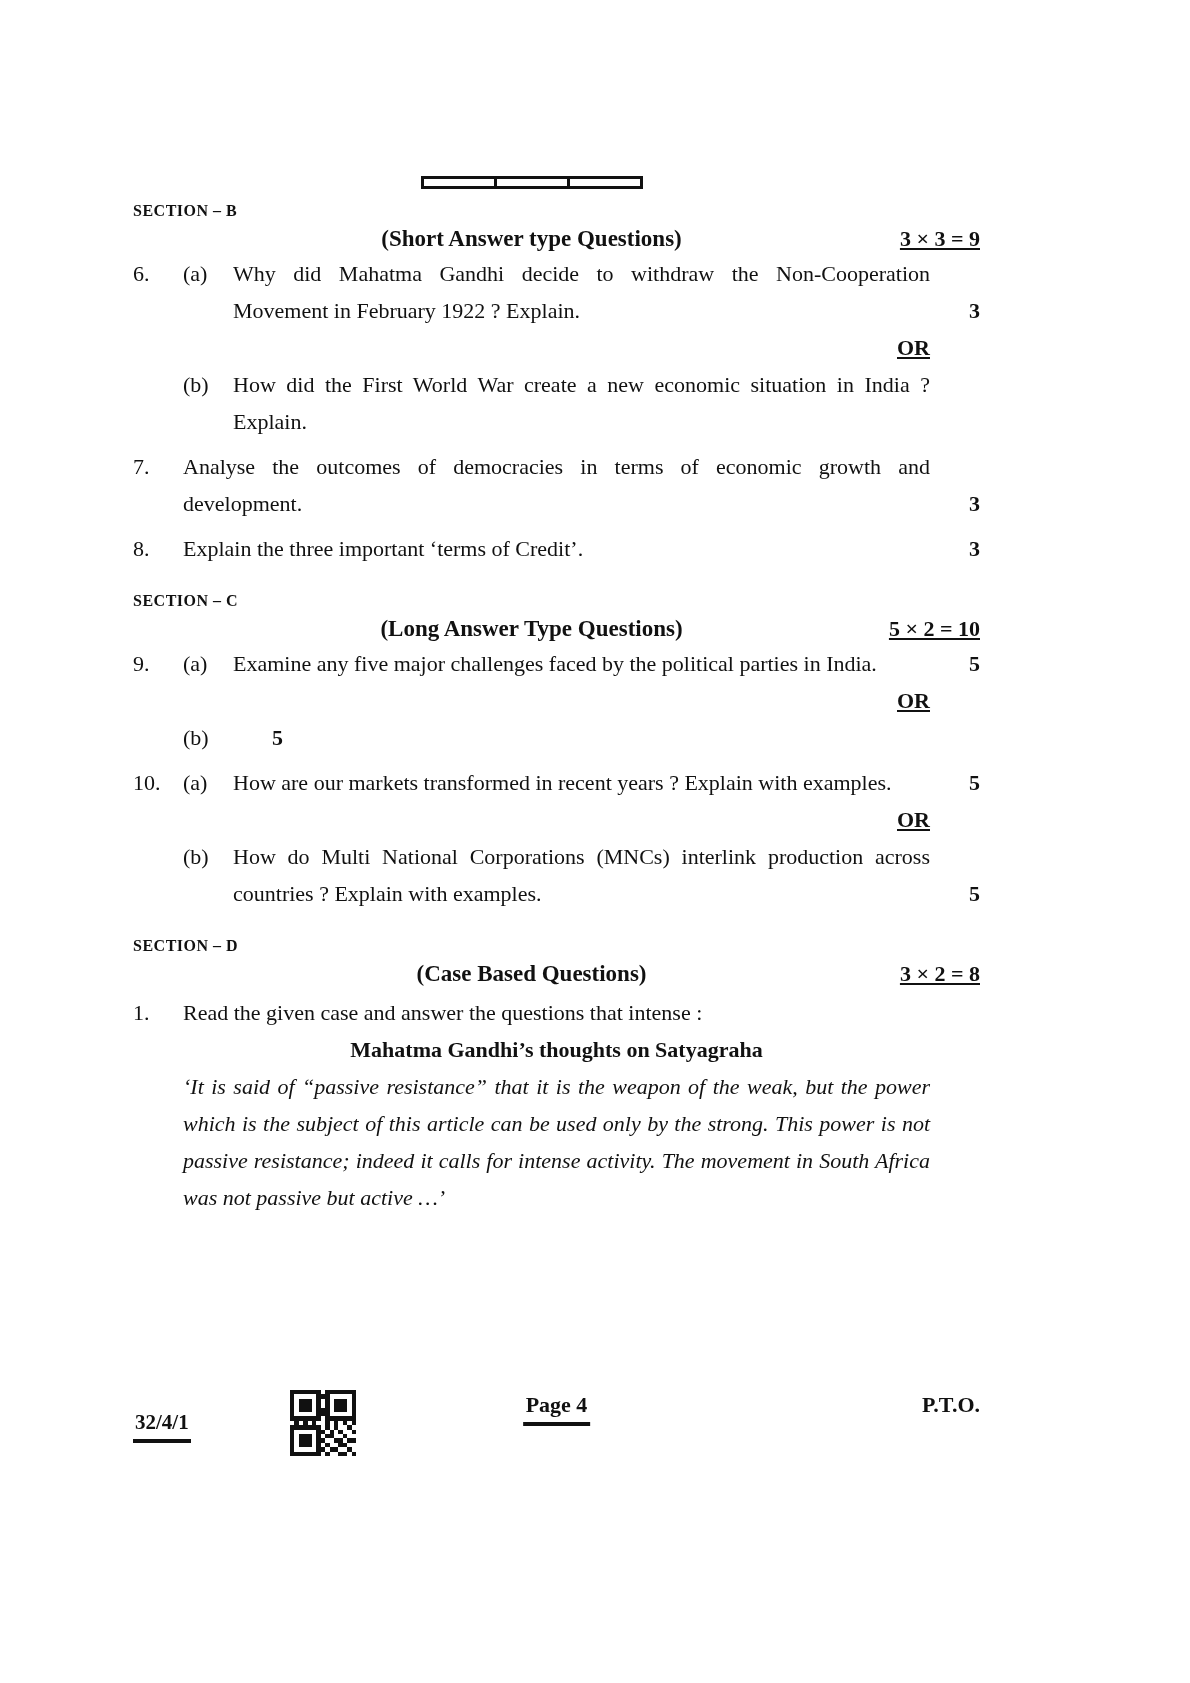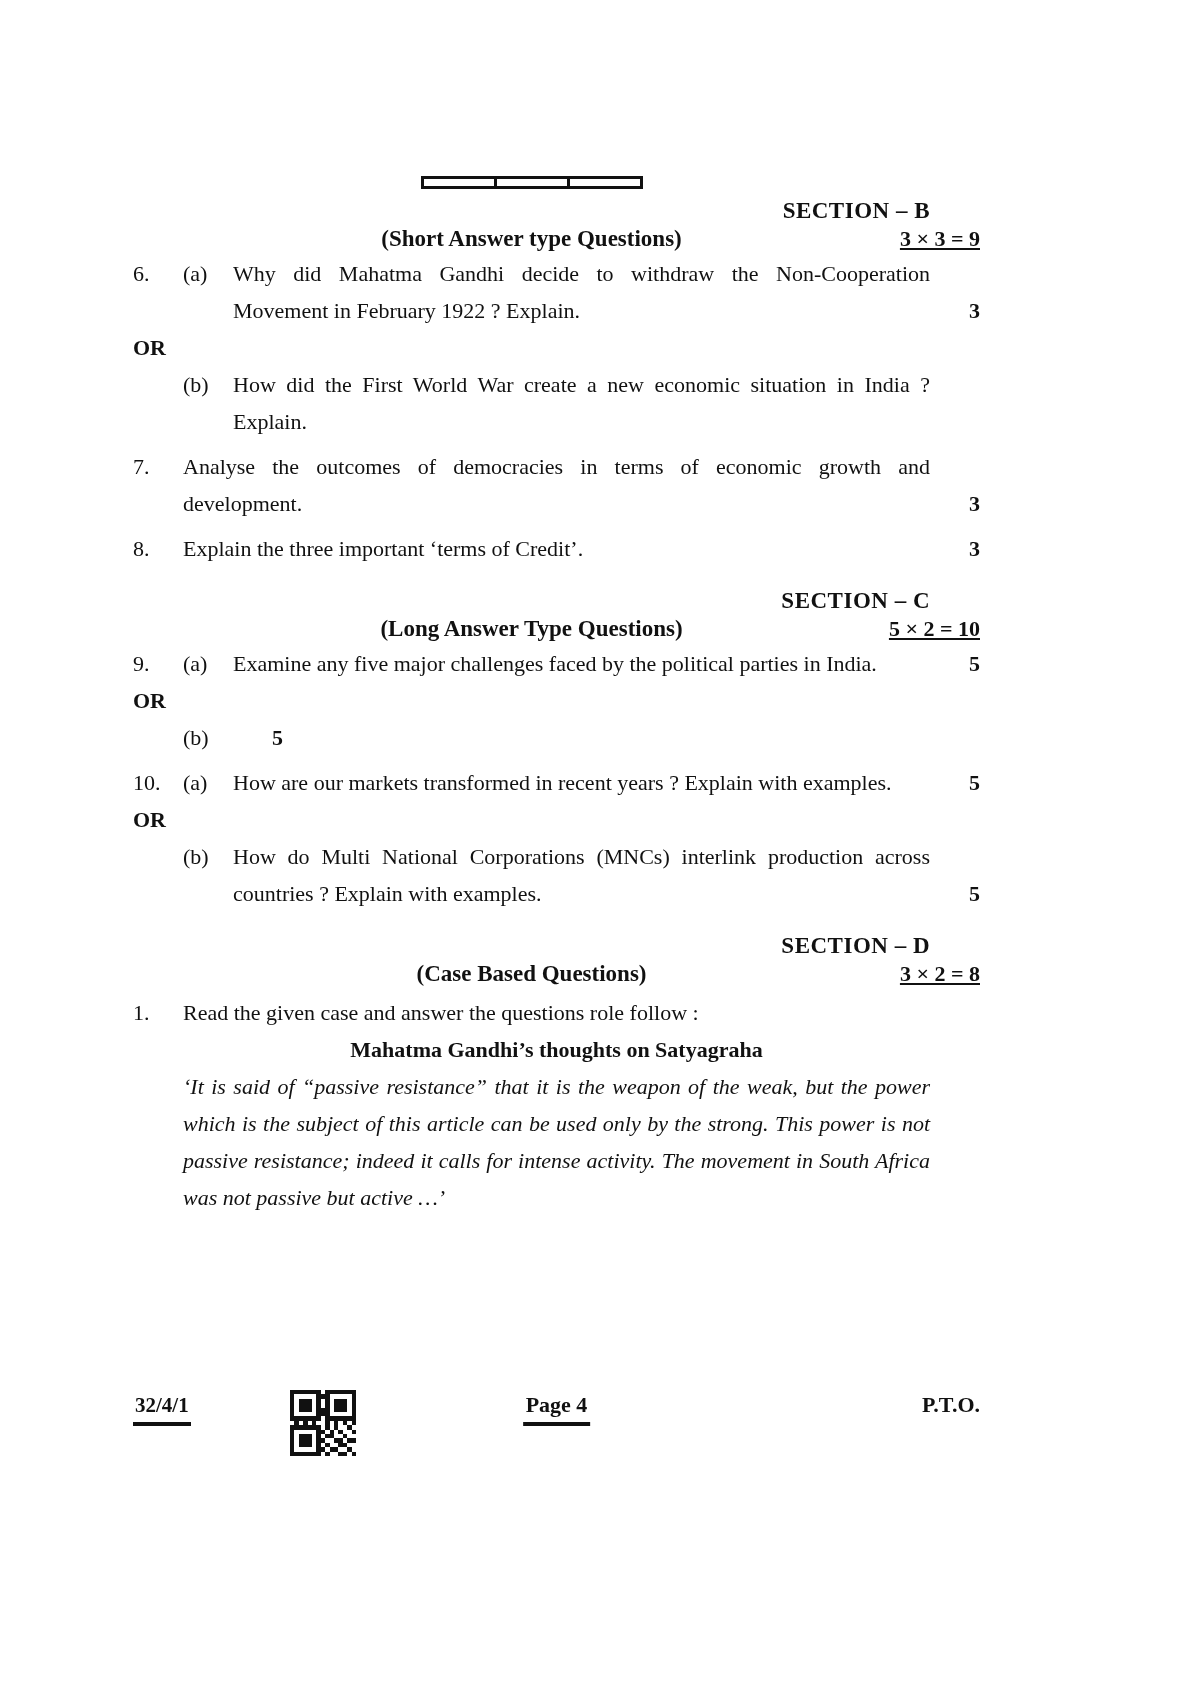--- a/index.html
+++ b/index.html
@@ -7,39 +7,39 @@
   body { font-family:"Liberation Serif","DejaVu Serif",serif; color:#111; font-size:22px; line-height:37px; }
   .page { position:relative; width:1190px; height:1683px; overflow:hidden; }
   .content { position:absolute; left:133px; top:176px; width:847px; }
 
   
   .orn-wrap { width:797px; display:flex; justify-content:center; margin-bottom:8px; }
   .orn { width:222px; height:13px; border:3px solid #111; display:flex; background:#fff; }
   .orn span { flex:1; border-right:3px solid #111; }
   .orn span:last-child { border-right:none; }
 
-  .sec-title { width:797px; text-align:right; font-weight:bold; font-size:23px; line-height:28px; letter-spacing:.5px; }
+  .sec-title { width:797px; text-align:left; font-weight:bold; font-size:16px; line-height:28px; letter-spacing:.5px; }
   .sub-row { position:relative; width:847px; line-height:28px; margin-bottom:2px; }
   .sub-center { width:797px; text-align:center; font-weight:bold; font-size:23px; }
   .sub-marks { position:absolute; right:0; bottom:0; font-weight:bold; font-size:22px;text-decoration:underline; }
 
   .qrow { display:flex; width:847px; }
   .num { width:50px; flex:none; }
   .letter { width:50px; flex:none; }
   .qtext { flex:1; text-align:justify; }
   .marks { width:50px; flex:none; text-align:right; font-weight:bold; align-self:flex-end; }
-  .or-row { width:797px; text-align:left; font-weight:bold; }
+  .or-row { width:797px; text-align:right; font-weight:bold;text-decoration:underline; }
   .gap-s { height:8px; } .gap-m { height:20px; } .gap-xs { height:4px; }
 
   .case-title { text-align:center; font-weight:bold; }
   .case-para { text-align:justify;font-style:italic; }
 
   
   .footer { position:absolute; left:133px; top:1392px; width:847px; height:80px; font-weight:bold; }
-  .f-code { position:absolute; left:0; top:0; font-size:21px; line-height:26px; border-bottom:4px solid #111; padding:0 2px 4px 2px; }
+  .f-code { position:absolute; left:0; top:17px; font-size:21px; line-height:26px; border-bottom:4px solid #111; padding:0 2px 4px 2px; }
   .f-qr { position:absolute; left:157px; top:-2px; width:66px; height:66px; }
   .f-page { position:absolute; left:50%; transform:translateX(-50%); top:0; font-size:22px; line-height:26px; border-bottom:4px solid #111; padding:0 3px 4px 3px; }
   .f-pto { position:absolute; right:0; top:0; font-size:22px; line-height:26px; }
 </style>
 </head>
 <body>
 
 <div class="page">
   <div class="content">
 
@@ -126,21 +126,21 @@
     <div class="sec-title">SECTION – D</div>
     <div class="sub-row">
       <div class="sub-center">(Case Based Questions)</div>
       <div class="sub-marks">3 × 2 = 8</div>
     </div>
 
     <div class="gap-xs"></div>
     <div class="qrow">
       <div class="num">1.</div>
       <div style="flex:1">
-        <div>Read the given case and answer the questions role follow :</div>
+        <div>Read the given case and answer the questions that intense :</div>
         <div class="case-title" style="width:747px">Mahatma Gandhi’s thoughts on Satyagraha</div>
         <div class="case-para" style="width:747px">‘It is said of “passive resistance” that it is the weapon of the weak, but the power which is the subject of this article can be used only by the strong. This power is not passive resistance; indeed it calls for intense activity. The movement in South Africa was not passive but active …’</div>
       </div>
     </div>
   </div>
 
   <div class="footer">
     <div class="f-code">32/4/1</div>
     <svg class="f-qr" viewBox="0 0 15 15" shape-rendering="crispEdges">
       <rect x="0" y="0" width="7" height="7" fill="#111"></rect>

